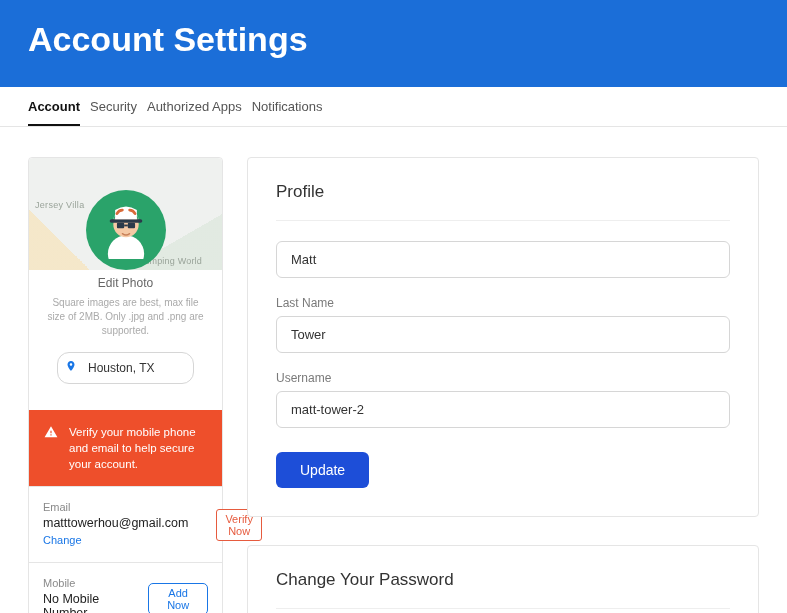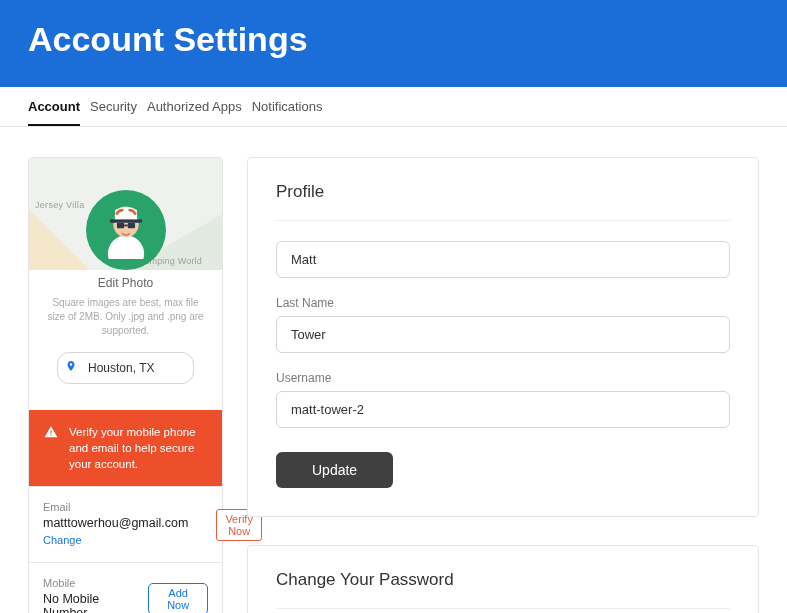--- a/index.html
+++ b/index.html
@@ -248,24 +248,24 @@
     }
     .form-input {
       width: 100%;
       border: 1px solid #d6d6d6;
       border-radius: 6px;
       padding: 10px 14px;
       font-size: 13px;
       color: #333;
     }
     .btn-primary {
-      background: #404040;
+      background: #1d4ed8;
       color: #fff;
       border: none;
-      padding: 10px 36px;
+      padding: 10px 24px;
       border-radius: 6px;
       font-size: 14px;
       cursor: pointer;
       margin-top: 6px;
     }
   </style>
 </head>
 <body>
 
 <div class="header">

